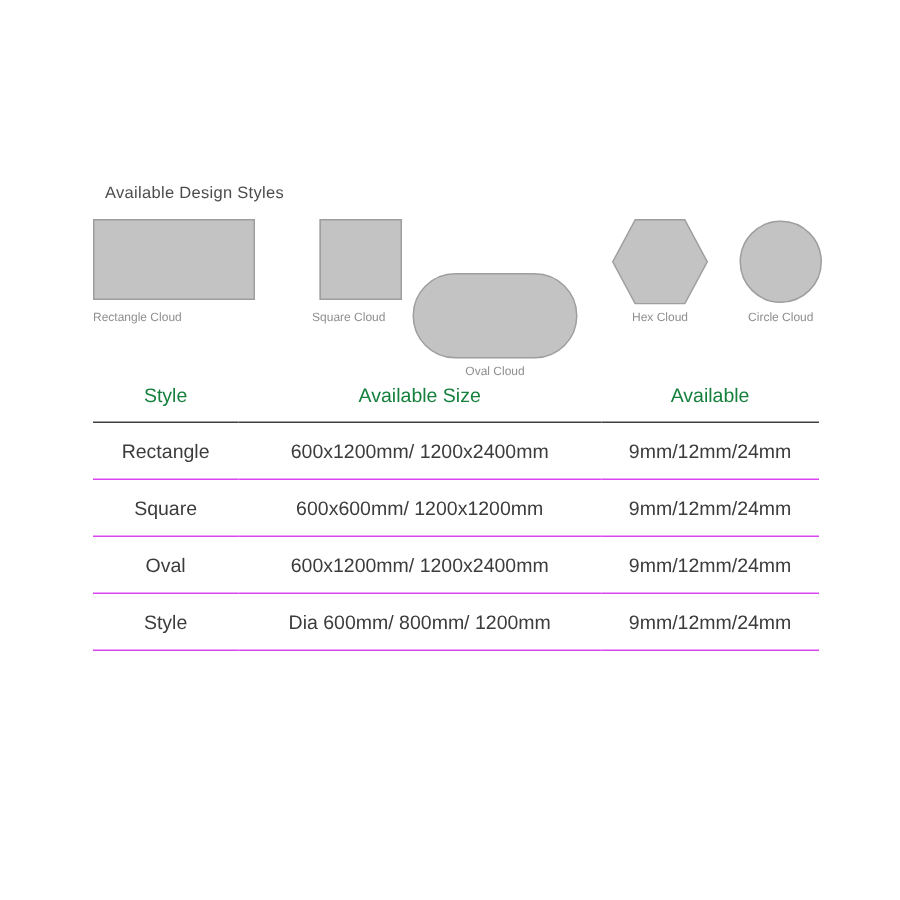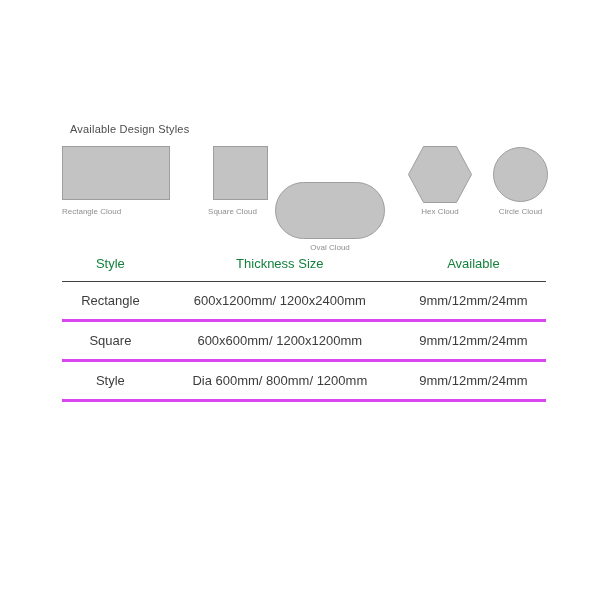--- a/index.html
+++ b/index.html
@@ -38,21 +38,21 @@
     border-collapse:collapse; table-layout:fixed;
   }
   .spec-table th {
     height:33px; font-weight:400; font-size:13px; color:#15803d;
     text-align:center; vertical-align:middle;
     border-bottom:1px solid #404040;
   }
   .spec-table td {
     height:35px; font-size:13px; color:#3c3c3c;
     text-align:center; vertical-align:middle;
-    border-bottom:3px solid #d946ef;
+    border-bottom:1px solid #d946ef;
     white-space:nowrap;
   }
 </style>
 </head>
 <body>
 
 <div class="canvas">
 
   <div class="section-title">Available Design Styles</div>
 
@@ -89,36 +89,41 @@
 
   <table class="spec-table">
     <colgroup>
       <col style="width:20%">
         <col style="width:50%">
         <col style="width:30%">
     </colgroup>
     <thead>
       <tr>
         <th>Style</th>
-        <th>Thickness Size</th>
+        <th>Available Size</th>
         <th>Available</th>
       </tr>
     </thead>
     <tbody>
       <tr>
         <td>Rectangle</td>
         <td>600x1200mm/ 1200x2400mm</td>
         <td>9mm/12mm/24mm</td>
       </tr>
       <tr>
         <td>Square</td>
         <td>600x600mm/ 1200x1200mm</td>
         <td>9mm/12mm/24mm</td>
       </tr>
       <tr>
+        <td>Oval</td>
+        <td>600x1200mm/ 1200x2400mm</td>
+        <td>9mm/12mm/24mm</td>
+      </tr>
+      <tr>
         <td>Style</td>
         <td>Dia 600mm/ 800mm/ 1200mm</td>
         <td>9mm/12mm/24mm</td>
       </tr>
     </tbody>
   </table>
 
 </div>
 
 </body></html>

